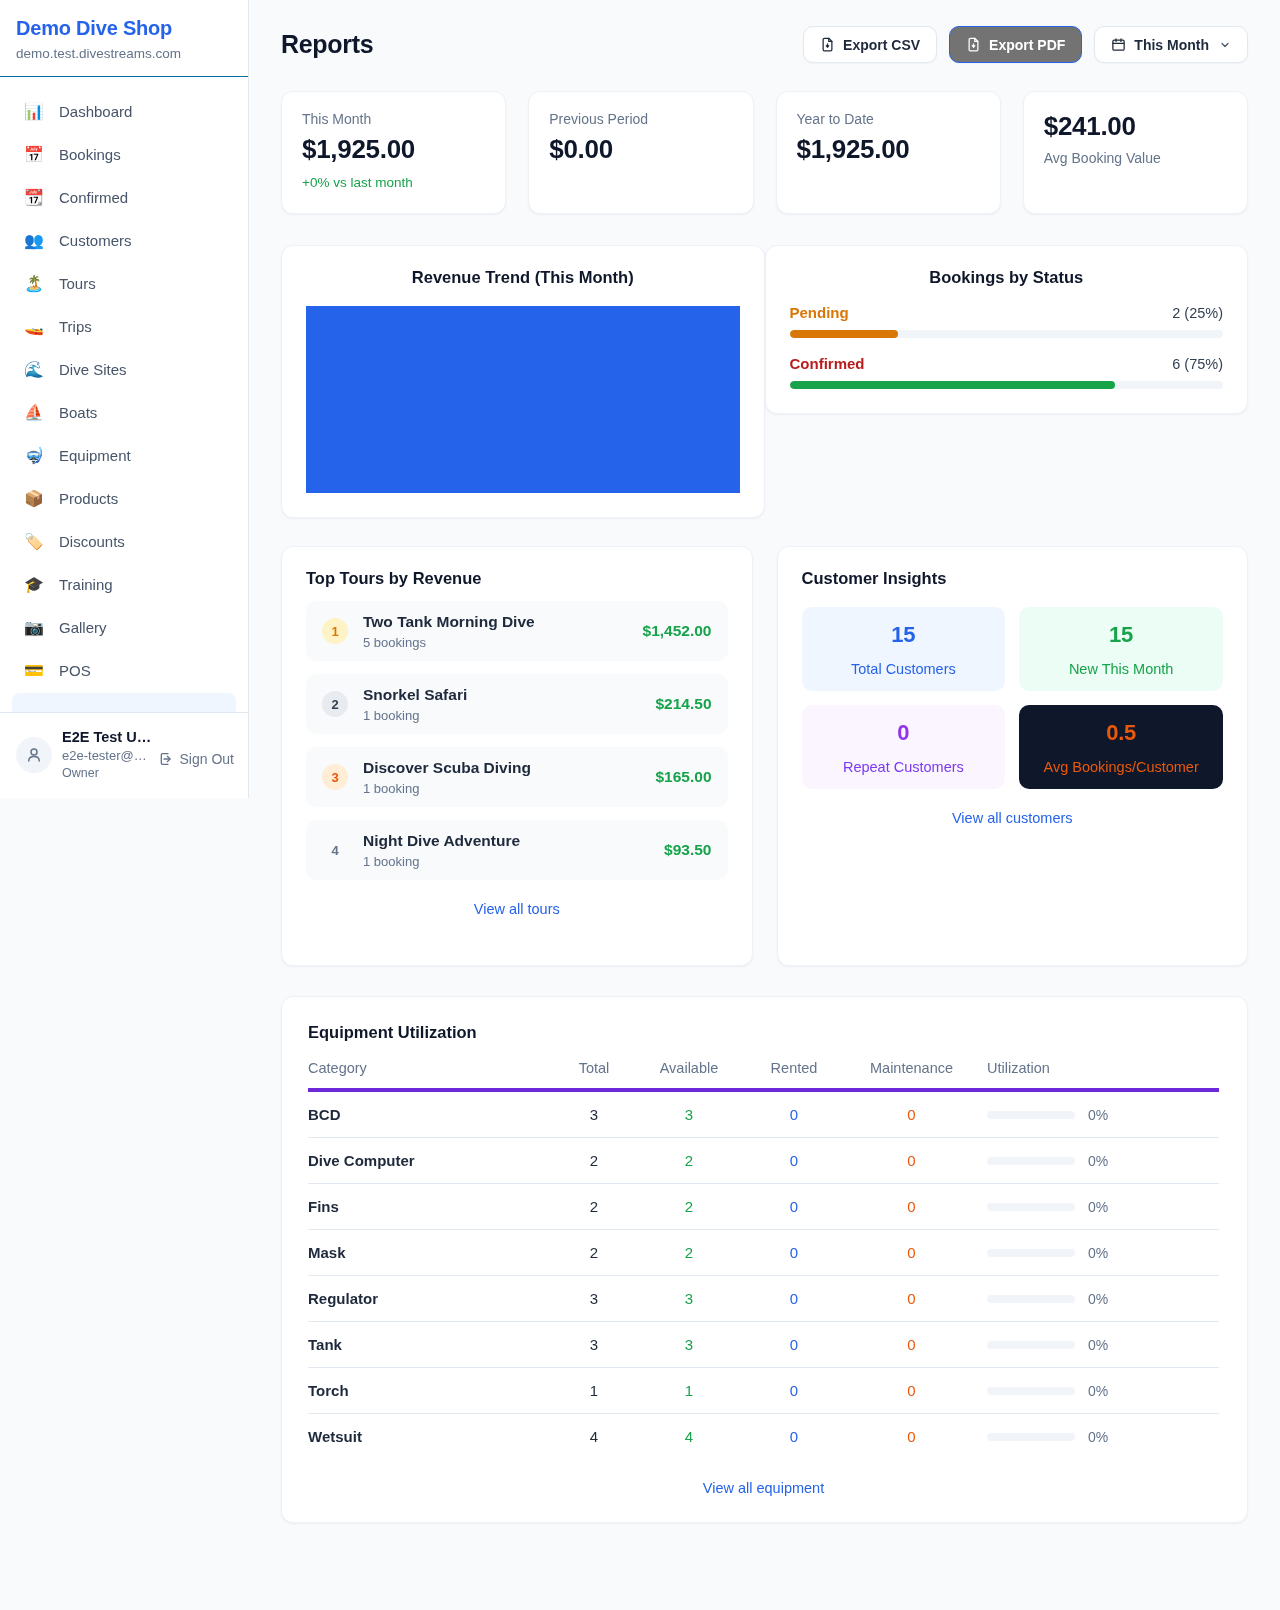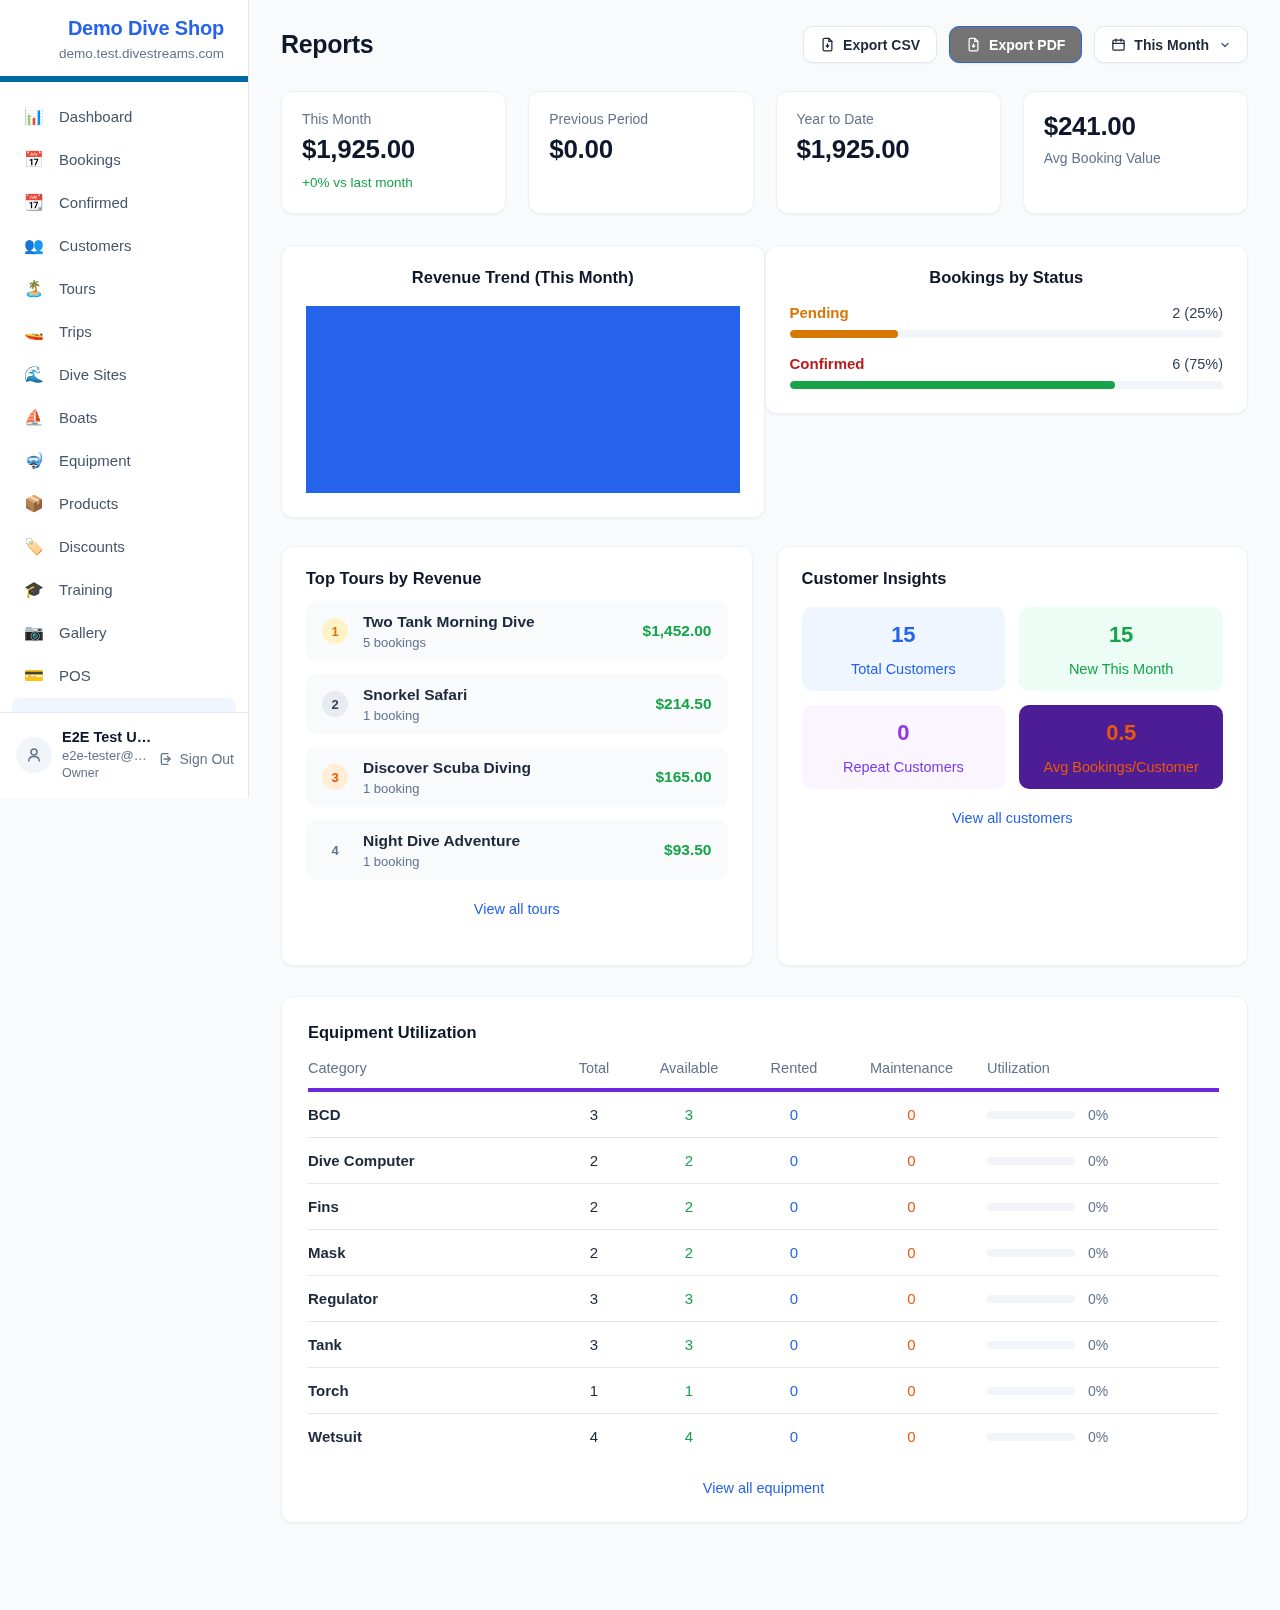--- a/index.html
+++ b/index.html
@@ -10,21 +10,21 @@
     color:#0f172a;
     position:relative;
     overflow:hidden;
   }
   
   .sidebar {
     position:absolute; left:0; top:0; width:249px; height:798px;
     background:#ffffff; border-right:1px solid #e2e8f0;
     display:flex; flex-direction:column;
   }
-  .sidebar-header { padding:17px 24px 15px 16px; border-bottom:6px solid #0369a1;text-align:right; }
+  .sidebar-header { padding:17px 24px 15px 16px; border-bottom:1px solid #0369a1; }
   .shop-name { color:#2563eb; font-size:20px; font-weight:bold; letter-spacing:-0.2px; }
   .shop-domain { color:#64748b; font-size:13.5px; margin-top:6px; }
   .nav { padding:14px 12px 0 12px; flex:1; overflow:hidden; position:relative; }
   .nav-item {
     display:flex; align-items:center; height:40px; margin-bottom:3px;
     padding:0 10px; border-radius:8px; cursor:pointer;
   }
   .nav-item .nav-icon { width:24px; font-size:16px; text-align:center; margin-right:13px; }
   .nav-item .nav-label { font-size:15px; color:#475569; }
   .nav-active-sliver { height:40px; border-radius:8px; background:#eff6ff; margin:0 0 3px 0; }
@@ -113,21 +113,21 @@
     color:#2563eb; font-size:14.5px; background:none; border:none; cursor:pointer;
     font-family:inherit;
   }
   .insight-grid { display:grid; grid-template-columns:1fr 1fr; gap:14px; margin-top:19px;text-align:center; }
   .insight-tile { border-radius:10px; padding:15px 16px; height:84px; }
   .insight-value { font-size:22px; font-weight:bold; letter-spacing:-0.2px; }
   .insight-label { font-size:14.5px; margin-top:13px; }
   .tile-blue { background:#eff6ff; } .tile-blue .insight-value,.tile-blue .insight-label { color:#2563eb; }
   .tile-green { background:#ecfdf5; } .tile-green .insight-value,.tile-green .insight-label { color:#16a34a; }
   .tile-purple { background:#faf5ff; } .tile-purple .insight-value { color:#9333ea; } .tile-purple .insight-label { color:#7c3aed; }
-  .tile-orange { background:#4c1d95; } .tile-orange .insight-value,.tile-orange .insight-label { color:#ea580c; }
+  .tile-orange { background:#0f172a; } .tile-orange .insight-value,.tile-orange .insight-label { color:#ea580c; }
   
   .equipment-card { padding:26px 28px 26px 26px; }
   .eq-table { margin-top:18px; }
   .eq-row { display:flex; align-items:center; }
   .eq-head { padding-bottom:12px; border-bottom:4px solid #6d28d9; }
   .eq-head .eq-cell { font-size:14.5px; color:#64748b; font-weight:normal; }
   .eq-body-row { padding:14px 0; border-bottom:1px solid #e2e8f0; }
   .eq-body-row:last-of-type { border-bottom:none; }
   .eq-cell { font-size:15px; }
   .c-cat { flex:1; font-weight:bold; color:#1e293b; }

